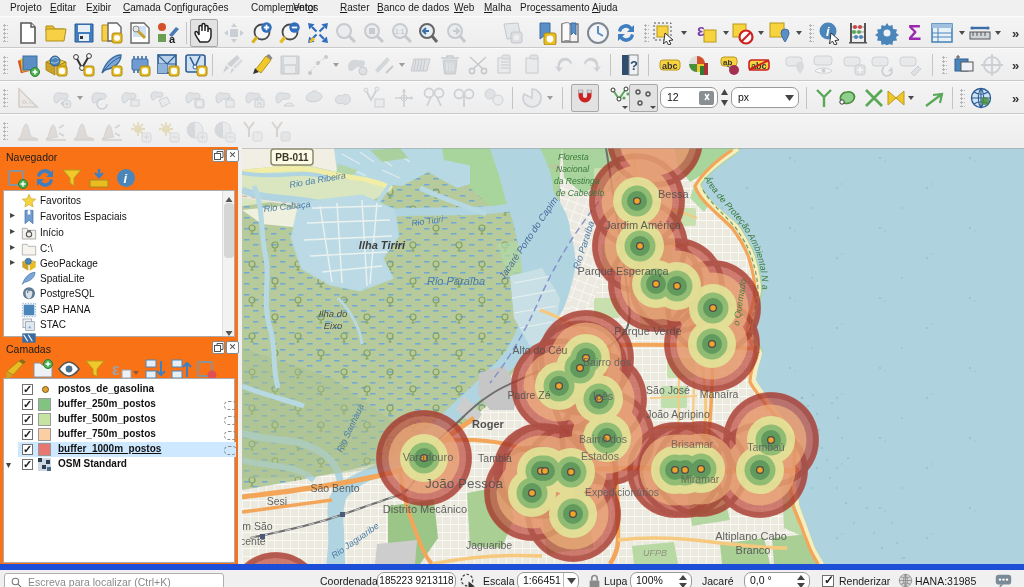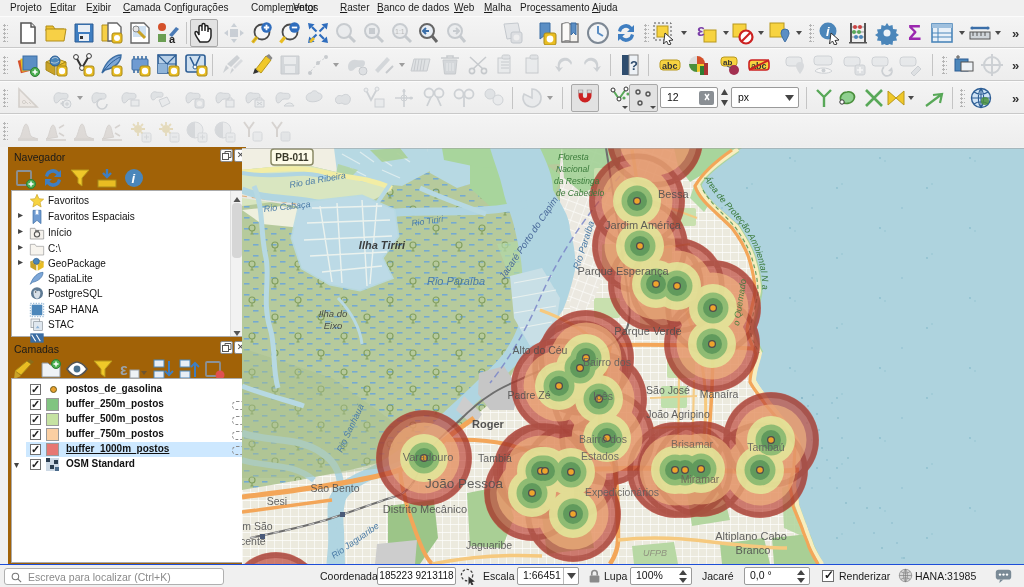--- a/index.html
+++ b/index.html
@@ -18,33 +18,33 @@
 .grip { position:absolute; top:7px; width:5px; height:18px;
   background-image:radial-gradient(circle at 1.5px 1.5px, #b5b5b5 1px, transparent 1.2px);
   background-size:4px 4px; }
 .ticon { position:absolute; width:24px; height:24px; }
 .ticon svg { width:24px; height:24px; display:block; }
 .pressed { border:1px solid #a8a8a8; background:#e2e2e2; border-radius:2px; }
 .dd { position:absolute; width:0; height:0; border-left:3.5px solid transparent; border-right:3.5px solid transparent; border-top:4px solid #4a4a4a; }
 .sep { position:absolute; top:5px; width:1px; height:22px; background:#c4c4c4; }
 .chev { position:absolute; font-size:13px; color:#333; letter-spacing:-2px; font-weight:bold; }
 
-#dock { position:absolute; left:8px; top:147px; width:238px; height:417px; background:#a16207; }
+#dock { position:absolute; left:0; top:147px; width:238px; height:417px; background:#f97316; }
 .ptitle { position:absolute; left:6px; font-size:10.5px; color:#1a1a1a; }
 .pbtn { position:absolute; width:13px; height:13px; border:1px solid #8a8a8a; border-radius:2px; background:#fdfdfd; color:#444; font-size:9px; line-height:11px; text-align:center; }
 .tree { position:absolute; background:#fff; border:1px solid #ababab;text-align:center; }
 .titem { position:absolute; font-size:10px; color:#111; white-space:nowrap; }
 .layname { font-weight:bold; font-size:10px; color:#111; white-space:nowrap; }
 .cb { position:absolute; width:11px; height:11px; background:#fff; border:1px solid #707070; }
 .cb:after { content:"✓"; position:absolute; left:0px; top:-2px; font-size:11px; color:#222; font-weight:bold; }
 .sw { position:absolute; width:13px; height:13px; border:1px solid #9a9a9a; }
 .chain { position:absolute; width:13px; height:9px; border:1.5px dashed #8a8a8a; border-radius:4.5px; }
 
-#status { position:absolute; left:0; top:564px; width:1024px; height:23px; background:#f0f0f0; border-top:1px solid #1d4ed8; font-size:10.5px; color:#1a1a1a; }
-.sbox { position:absolute; background:#fff; border:1px solid #9a9a9a; border-radius:2px; font-size:10.5px; color:#111; }
+#status { position:absolute; left:0; top:564px; width:1024px; height:23px; background:#f0f0f0; border-top:6px solid #1d4ed8; font-size:10.5px; color:#1a1a1a; }
+.sbox { position:absolute; background:#fff; border:1px solid #9a9a9a; border-radius:7px; font-size:10.5px; color:#111; }
 .slabel { position:absolute; top:5px; }
 
 #locator { position:absolute; left:4px; top:3px; width:220px; height:17px; background:#fff; border:1px solid #b0b0b0; border-radius:3px; color:#8a8a8a; font-size:10.5px; }
 
 #map { position:absolute; left:242px; top:148px; width:782px; height:416px; background:#f1efe9; overflow:hidden; }
 #map svg { position:absolute; left:0; top:0; }
 </style>
 </head>
 <body>
 <div id="menubar">

